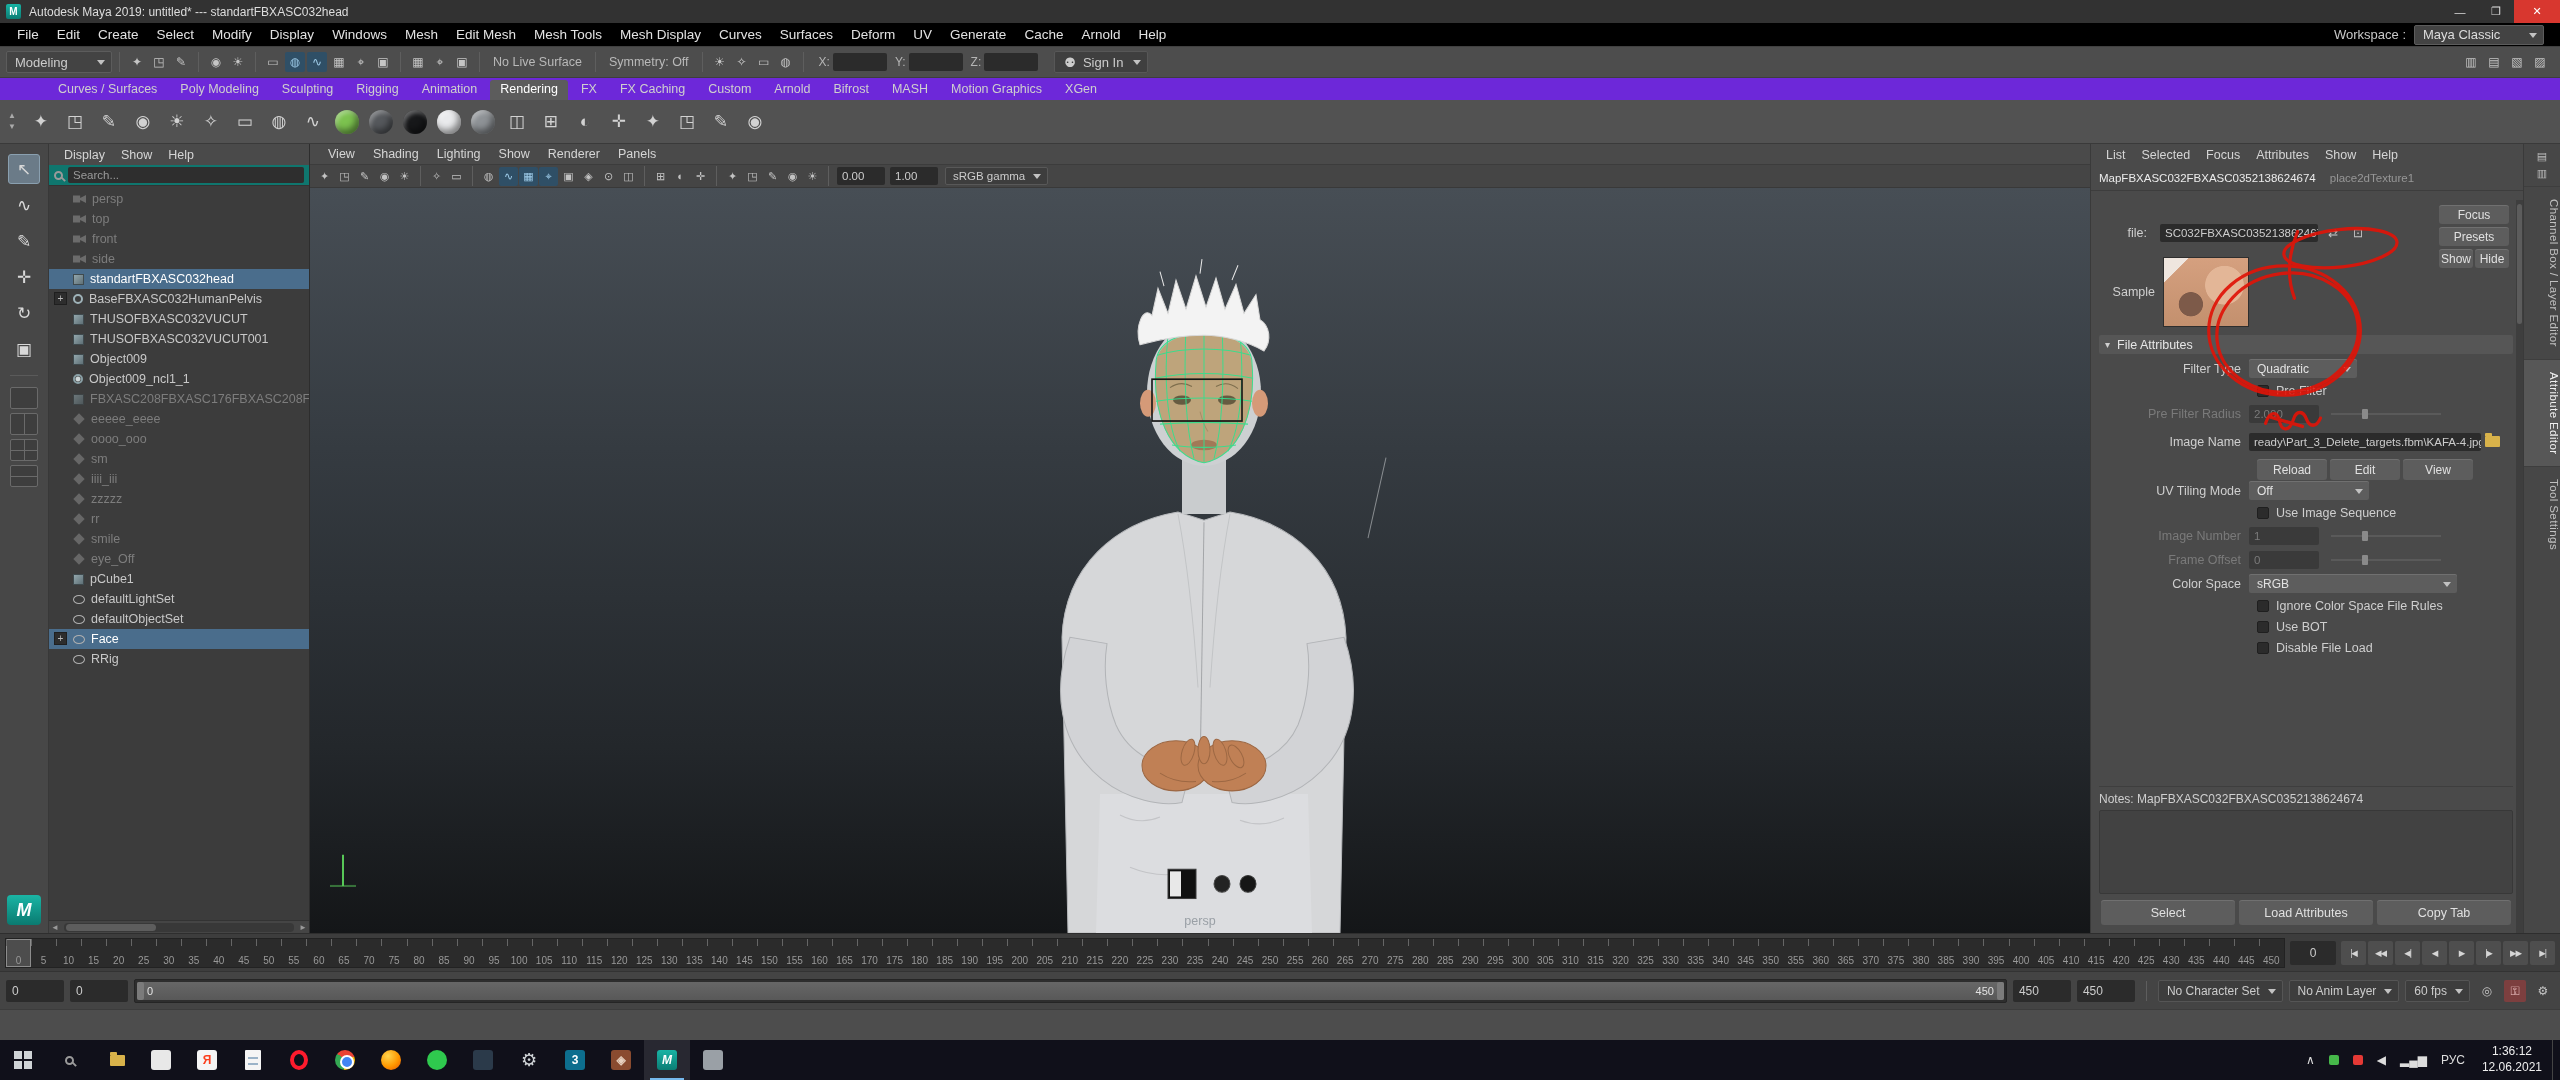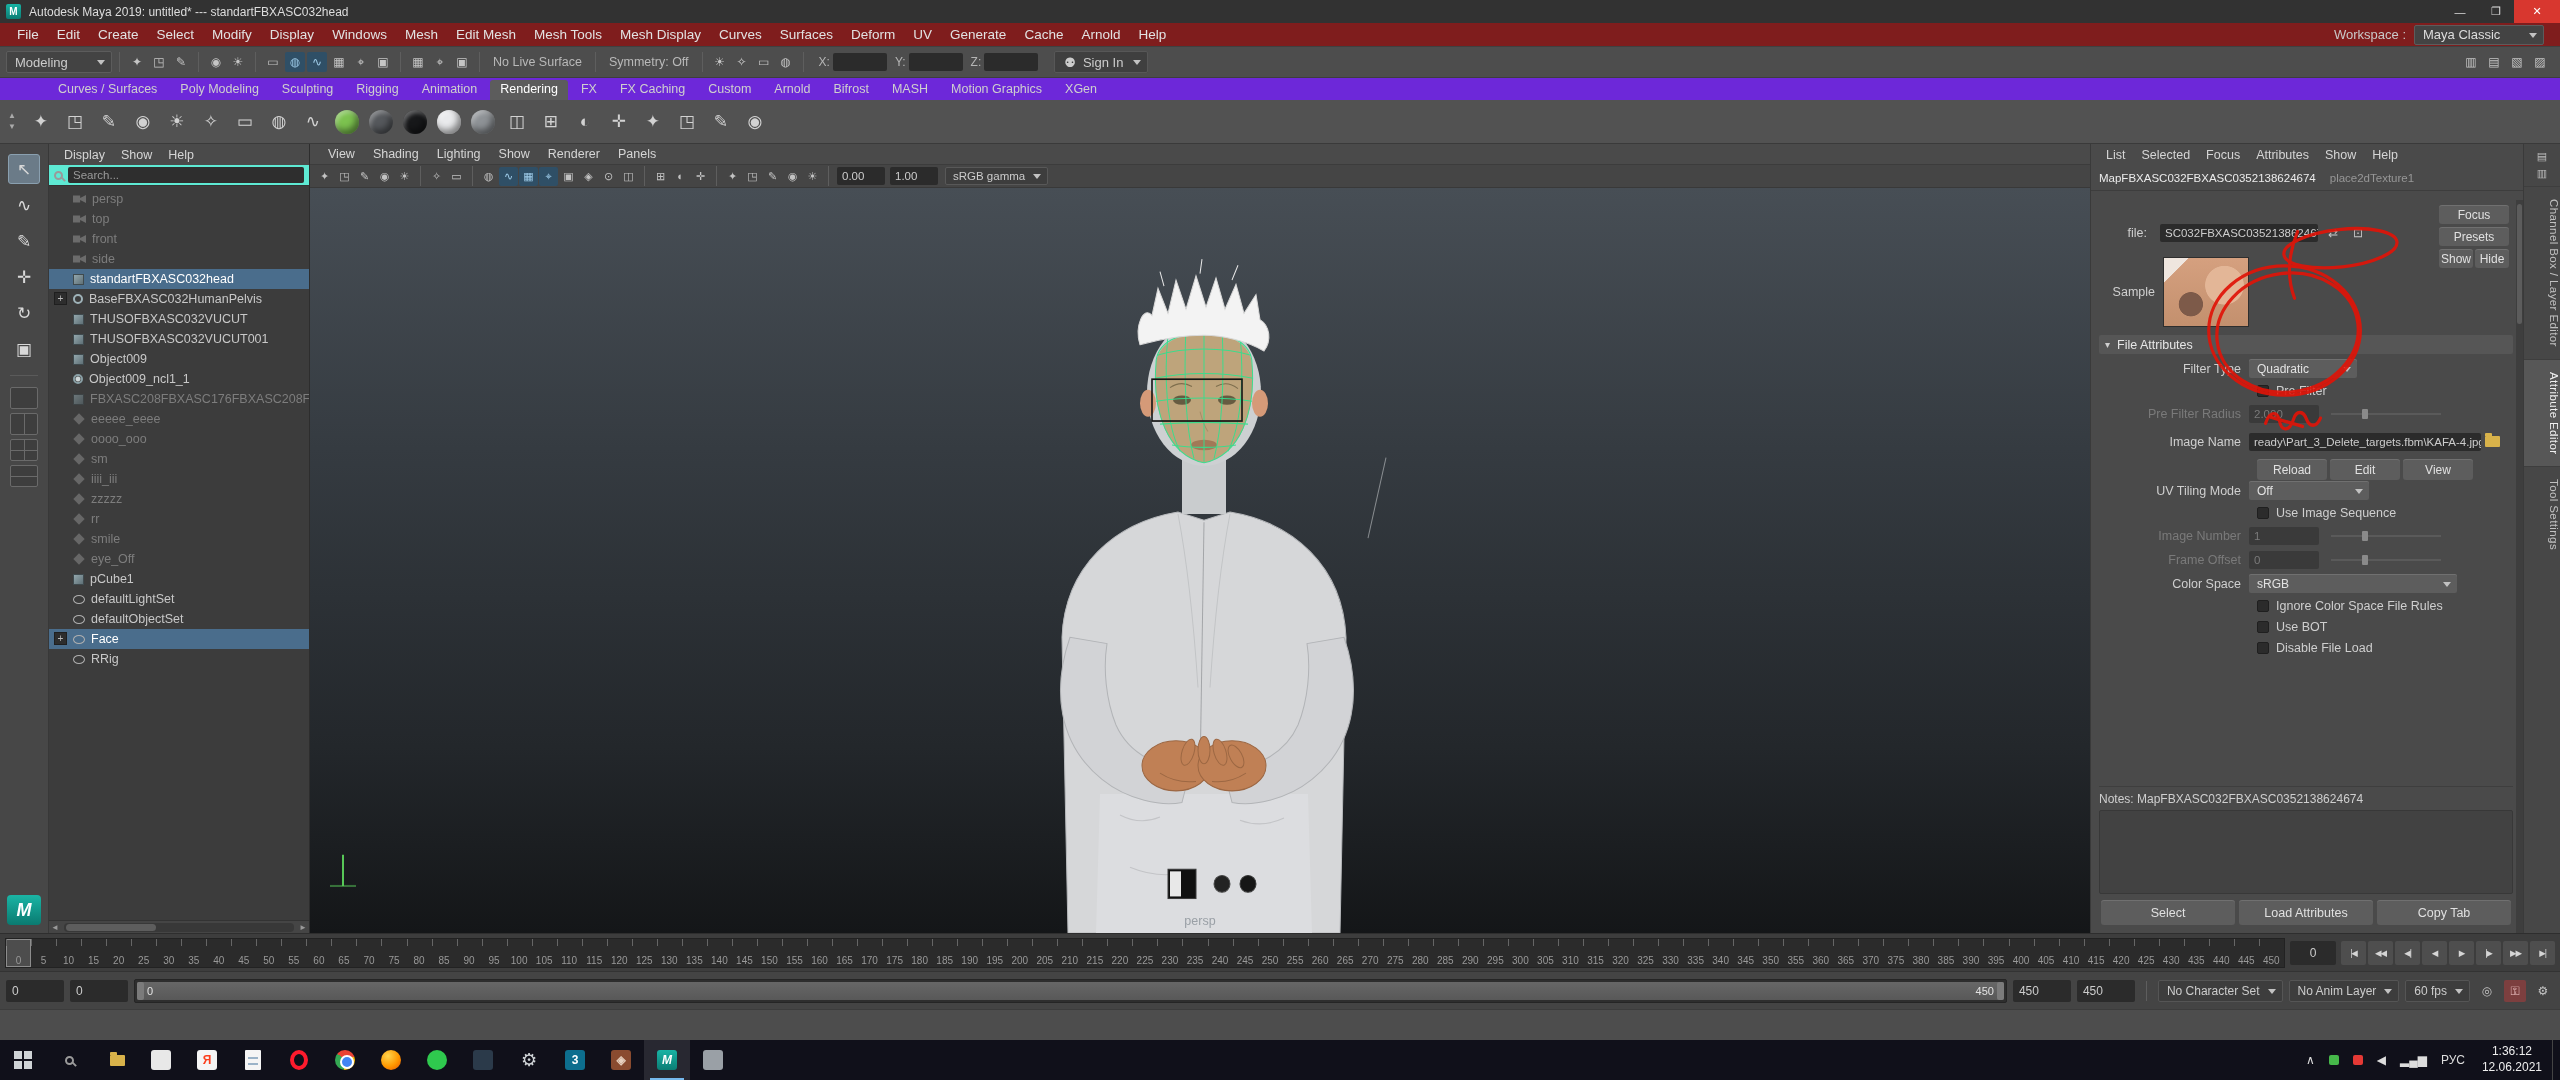--- a/index.html
+++ b/index.html
@@ -10,21 +10,21 @@
 
 
 .titlebar{height:23px;background:#323232;display:flex;align-items:center;padding-left:6px;font-size:12px;color:#ddd;flex:none}
 .tb-appicon{width:15px;height:15px;border-radius:2px;margin-right:8px;background:linear-gradient(#18b3a4,#0b7d74);
   color:#fff;font-weight:bold;font-size:10px;display:flex;align-items:center;justify-content:center}
 .tb-spacer{flex:1}
 .tb-btn{width:36px;height:23px;display:flex;align-items:center;justify-content:center;font-size:11px;color:#ddd}
 .tb-close{width:46px;background:#d8372f;color:#fff}
 
 
-.menubar{height:24px;background:#7f1d1d;display:flex;align-items:center;padding:0 8px;border-bottom:1px solid #404040;flex:none}
+.menubar{height:24px;background:#000000;display:flex;align-items:center;padding:0 8px;border-bottom:1px solid #404040;flex:none}
 .menu-item{padding:0 9px;font-size:13.5px;color:#e2e2e2;white-space:nowrap}
 .workspace{margin-left:auto;display:flex;align-items:center;gap:8px;font-size:13px;color:#c9c9c9;padding-right:8px}
 .ws-dd{background:#434343;border:1px solid #5c5c5c;border-radius:2px;padding:1px 22px 2px 8px;position:relative;min-width:130px;color:#ddd}
 .dd-arrow::after{content:"";position:absolute;right:6px;top:50%;margin-top:-2px;
   border-left:4px solid transparent;border-right:4px solid transparent;border-top:5px solid #c2c2c2}
 
 
 .statusline{height:31px;background:#4d4d4d;display:flex;align-items:center;padding:0 6px;gap:2px;border-bottom:1px solid #3e3e3e;flex:none}
 .mode-dd{background:#434343;border:1px solid #5c5c5c;border-radius:2px;height:22px;display:flex;align-items:center;
   padding:0 22px 0 8px;position:relative;min-width:106px;font-size:13px}
@@ -59,21 +59,21 @@
 .layout-btn.l4::after{content:"";position:absolute;left:50%;top:0;bottom:0;width:1px;background:#6a6a6a}
 .layout-btn.l4::before{content:"";position:absolute;top:50%;left:0;right:0;height:1px;background:#6a6a6a}
 .layout-btn.l3::before{content:"";position:absolute;top:50%;left:0;right:0;height:1px;background:#6a6a6a}
 .maya-logo{position:absolute;bottom:8px;width:34px;height:30px;border-radius:4px;background:linear-gradient(#1ab5a5,#0a7a70);
   color:#fff;font-weight:bold;font-style:italic;font-size:18px;display:flex;align-items:center;justify-content:center}
 
 
 .outliner{width:261px;background:#3c3c3c;border-right:1px solid #2d2d2d;display:flex;flex-direction:column;flex:none}
 .panel-menus{height:21px;display:flex;align-items:center;gap:2px;padding:0 8px;background:#4a4a4a;font-size:12.5px;color:#d5d5d5;flex:none}
 .panel-menus span{padding:0 7px}
-.outl-search{height:21px;display:flex;align-items:center;padding:2px 5px;gap:5px;background:#5eead4;border-bottom:1px solid #333;flex:none}
+.outl-search{height:21px;display:flex;align-items:center;padding:2px 5px;gap:5px;background:#0f766e;border-bottom:1px solid #333;flex:none}
 .mag{width:9px;height:9px;border:2px solid #9a9a9a;border-radius:50%;position:relative;flex:none}
 .mag::after{content:"";position:absolute;width:6px;height:2px;background:#9a9a9a;transform:rotate(45deg);right:-5px;bottom:-2px}
 .search-fld{flex:1;height:16px;background:#2e2e2e;border-radius:2px;color:#9a9a9a;font-size:11.5px;padding:0 5px;display:flex;align-items:center}
 .outl-list{flex:1;overflow:hidden;padding-top:3px;position:relative}
 .outl-item{height:20px;display:flex;align-items:center;padding-left:24px;font-size:12.5px;color:#c8c8c8;gap:6px;position:relative;white-space:nowrap}
 .outl-item.dim{color:#7d7d7d}
 .outl-item.dim .oi{opacity:.55}
 .outl-item.sel{background:#4a6d8c;color:#fff}
 .expander{position:absolute;left:5px;top:3px;width:13px;height:13px;border:1px solid #1f1f1f;background:#2d2d2d;font-size:10px;line-height:11px;text-align:center;color:#bbb}
 .oi{flex:none}

